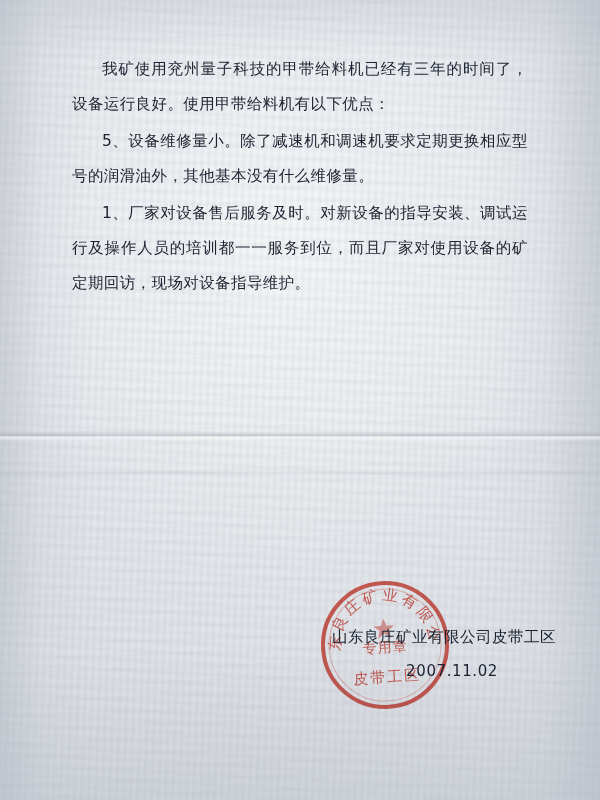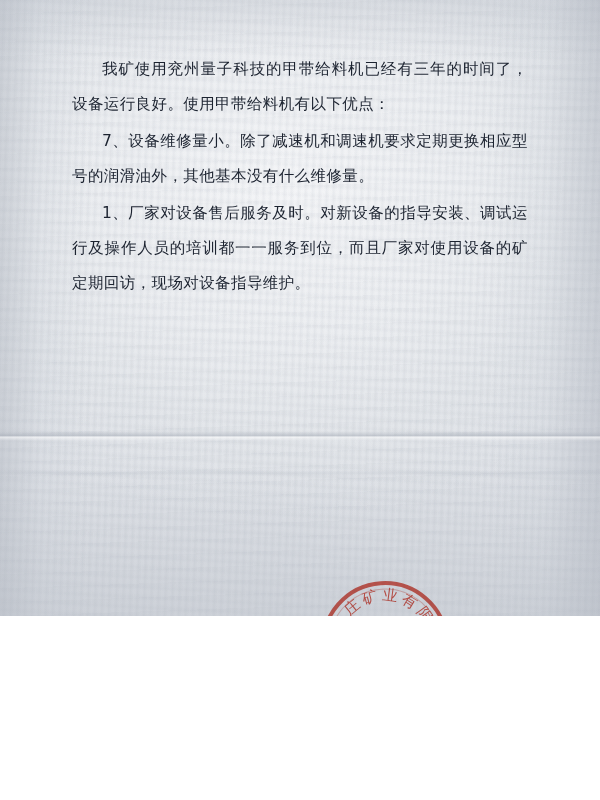--- a/index.html
+++ b/index.html
@@ -10,21 +10,21 @@
   body {
     width: 600px;
     height: 800px;
     overflow: hidden;
     font-family: "DejaVu Sans", sans-serif;
   }
 
   .page {
     position: relative;
     width: 600px;
-    height: 616px;
+    height: 800px;
     background:
       radial-gradient(ellipse 70% 55% at 48% 30%, #f4f5f7 0%, #eceef1 45%, #e3e6ea 75%, #dfe2e7 100%);
     overflow: hidden;
   }
 
   
   .paper-noise {
     position: absolute;
     inset: 0;
     background-image:
@@ -131,21 +131,21 @@
   <div class="paper-noise"></div>
   <div class="paper-shade-top"></div>
   <div class="paper-shade-left"></div>
   <div class="paper-shade-right"></div>
   <div class="paper-shade-bottom"></div>
   <div class="fold-crease"></div>
   <div class="fold-crease2"></div>
 
   <div class="text-body">
     <p class="para">我矿使用兖州量子科技的甲带给料机已经有三年的时间了，设备运行良好。使用甲带给料机有以下优点：</p>
-    <p class="para pn">7、设备维修量小。除了减速机和调速机要求定期更换相应型号的润滑油外，其他基本没有什么维修量。</p>
+    <p class="para pn">5、设备维修量小。除了减速机和调速机要求定期更换相应型号的润滑油外，其他基本没有什么维修量。</p>
     <p class="para pn">1、厂家对设备售后服务及时。对新设备的指导安装、调试运行及操作人员的培训都一一服务到位，而且厂家对使用设备的矿定期回访，现场对设备指导维护。</p>
   </div>
 
   <div class="stamp-wrap">
     <svg width="134" height="134" viewBox="0 0 134 134" xmlns="http://www.w3.org/2000/svg">
       <defs>
         <path id="arcPath" d="M 22,67 A 45,45 0 1 1 112,67" fill="none"></path>
       </defs>
       <g transform="rotate(-4 67 67)">
         <circle cx="67" cy="67" r="62" fill="none" stroke="#d6392b" stroke-width="4" opacity="0.92"></circle>

